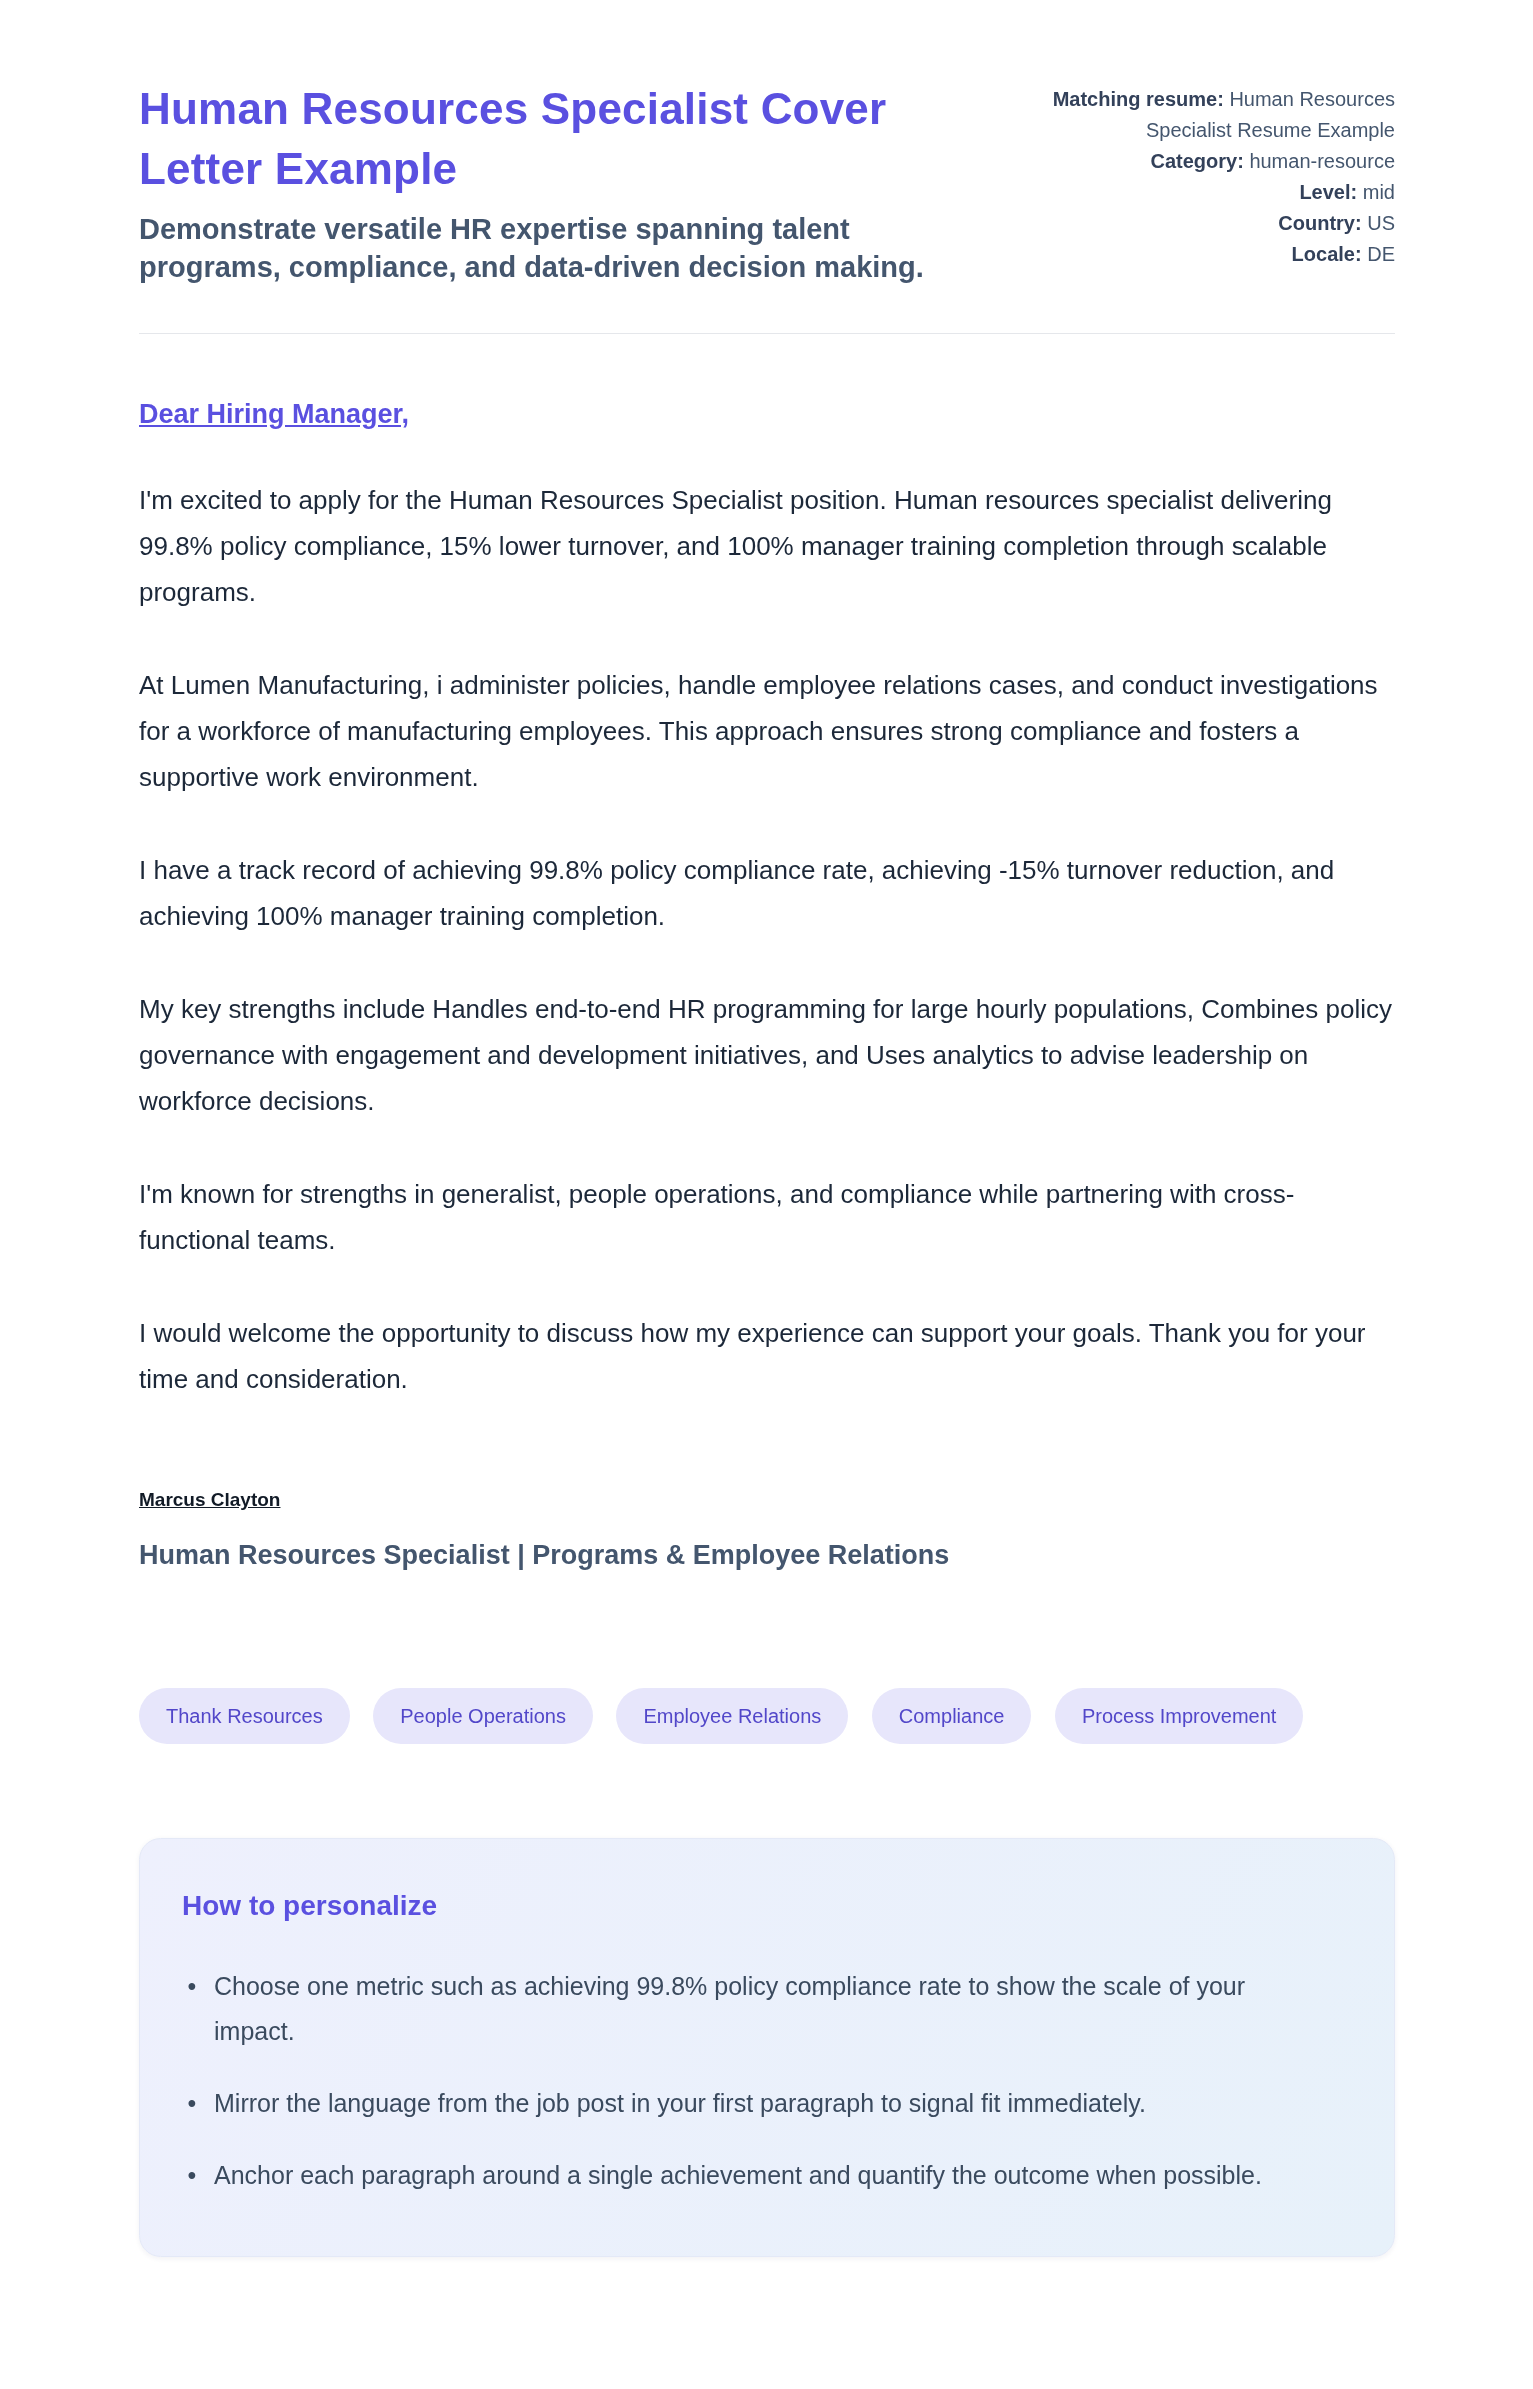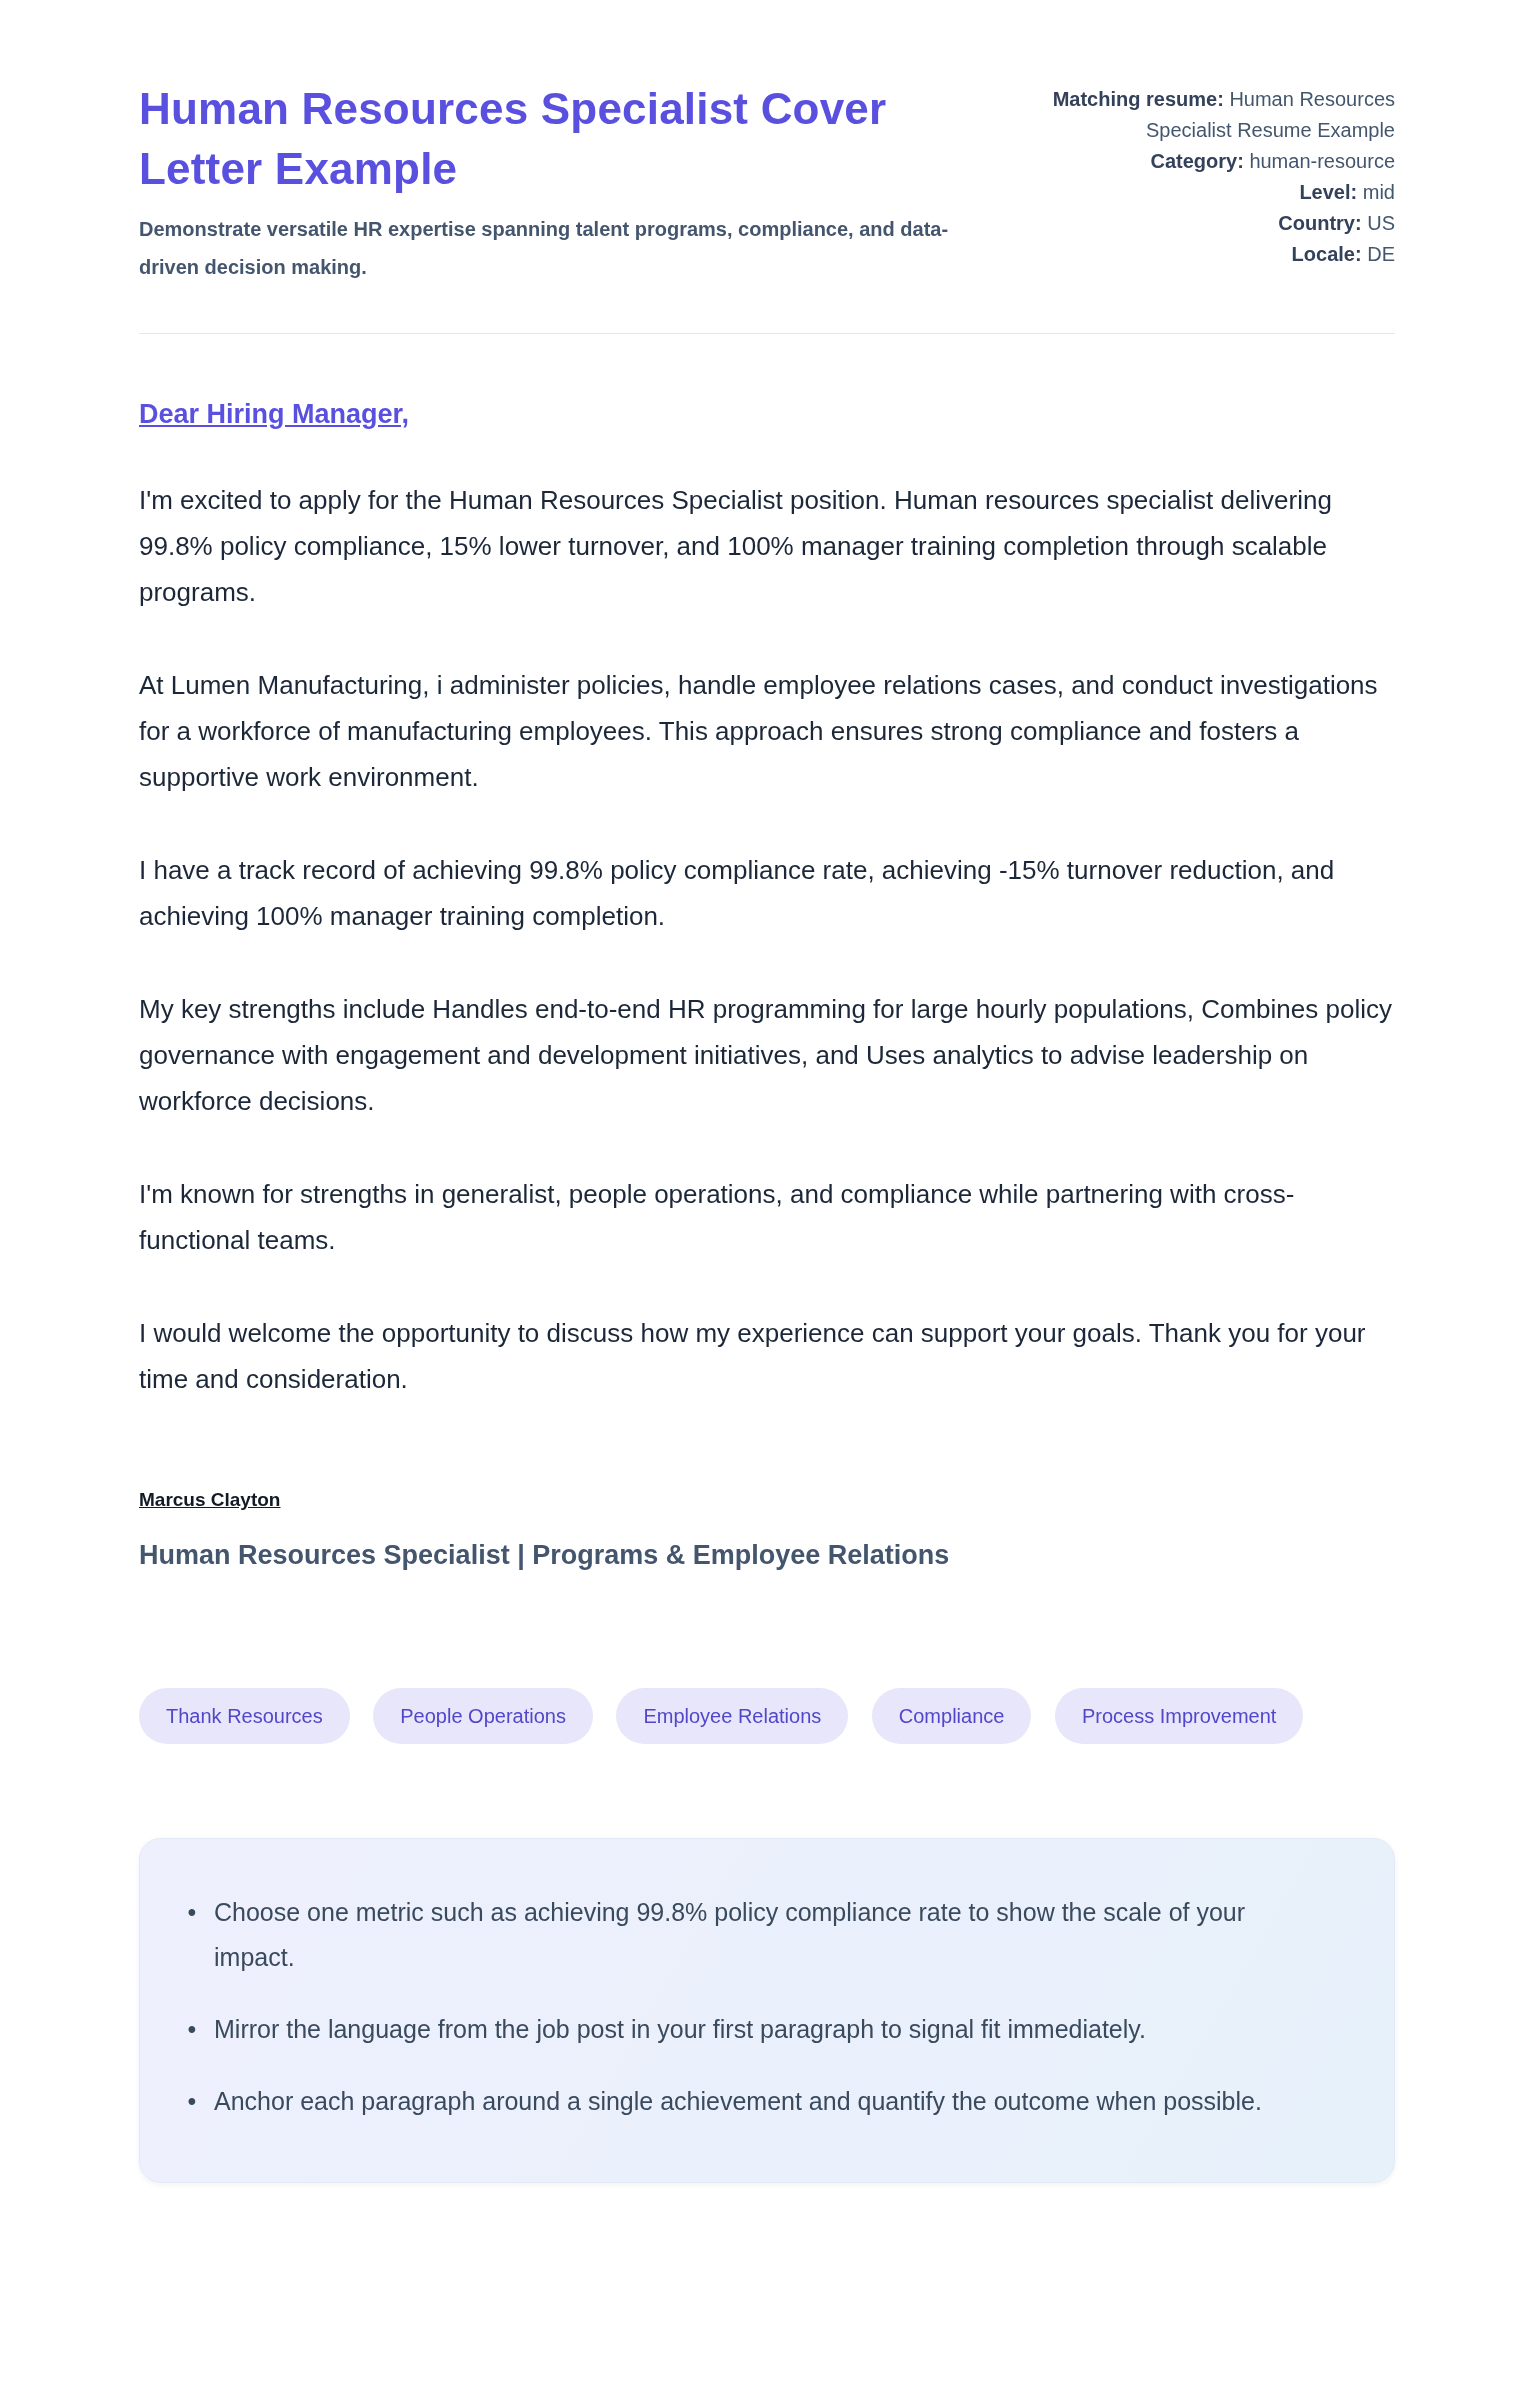--- a/index.html
+++ b/index.html
@@ -37,21 +37,21 @@
   h1.title{
     color:var(--accent);
     font-size:44px;
     line-height:60px;
     font-weight:700;
     letter-spacing:0.2px;
     margin-bottom:10.8px;
   }
   .subtitle{
     color:var(--muted);
-    font-size:20px;
+    font-size:29px;
     line-height:38px;
     font-weight:700;
   }
   .meta{
     width:388px;
     flex:0 0 auto;
     text-align:right;
     font-size:20px;
     line-height:31px;
     color:var(--muted);
@@ -188,20 +188,21 @@
 
   <div class="tags">
     <span class="tag">Thank Resources</span>
     <span class="tag">People Operations</span>
     <span class="tag">Employee Relations</span>
     <span class="tag">Compliance</span>
     <span class="tag">Process Improvement</span>
   </div>
 
   <div class="tips-card">
+    <div class="tips-title">How to personalize</div>
     <ul class="tips-list">
       <li>Choose one metric such as achieving 99.8% policy compliance rate to show the scale of your impact.</li>
       <li>Mirror the language from the job post in your first paragraph to signal fit immediately.</li>
       <li>Anchor each paragraph around a single achievement and quantify the outcome when possible.</li>
     </ul>
   </div>
 
 </div>
 
 

